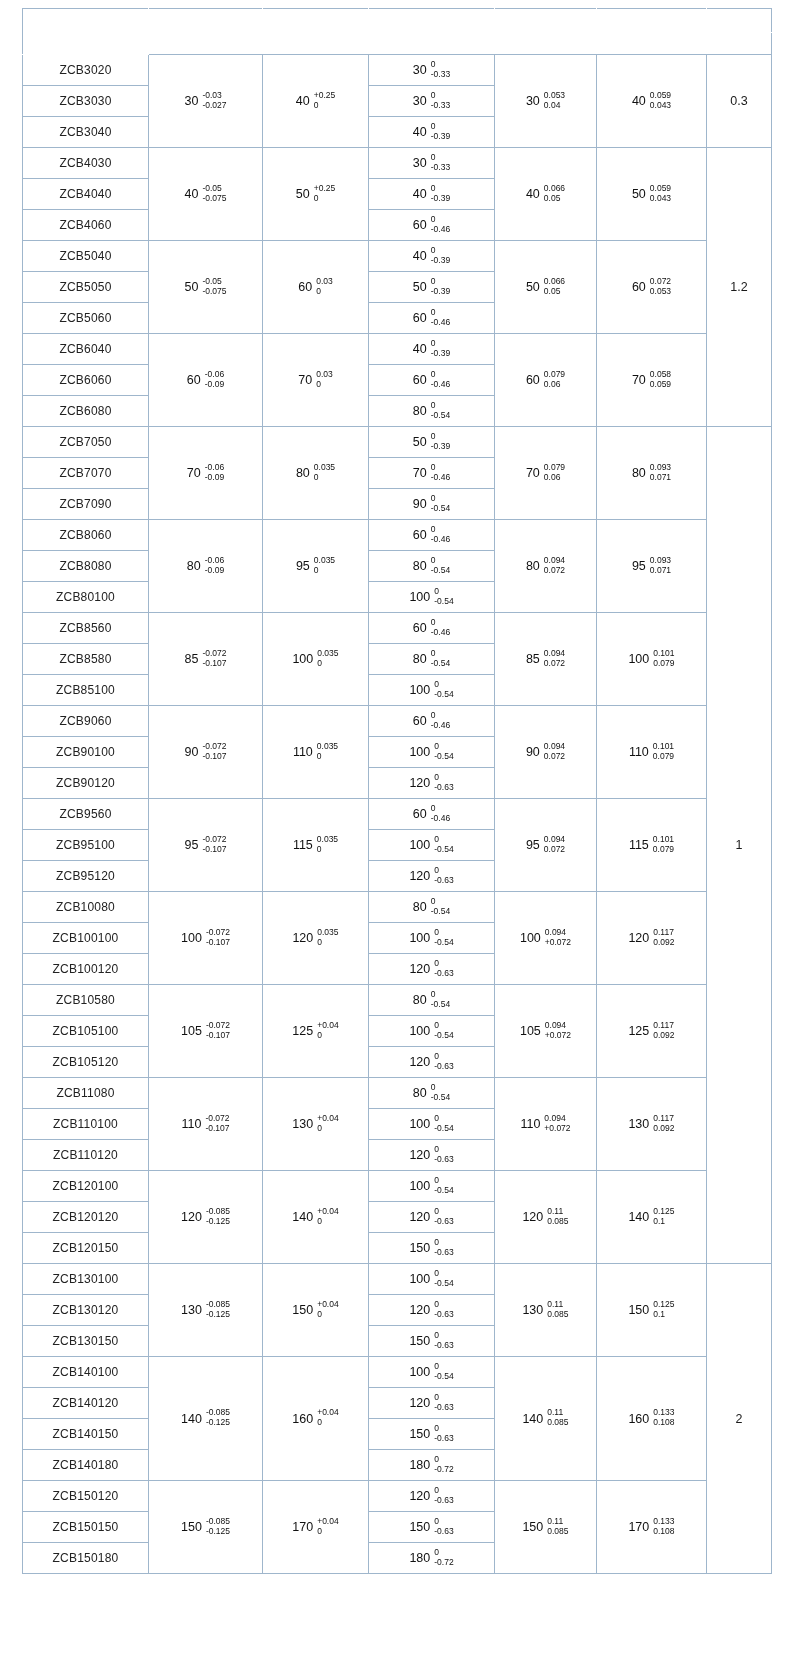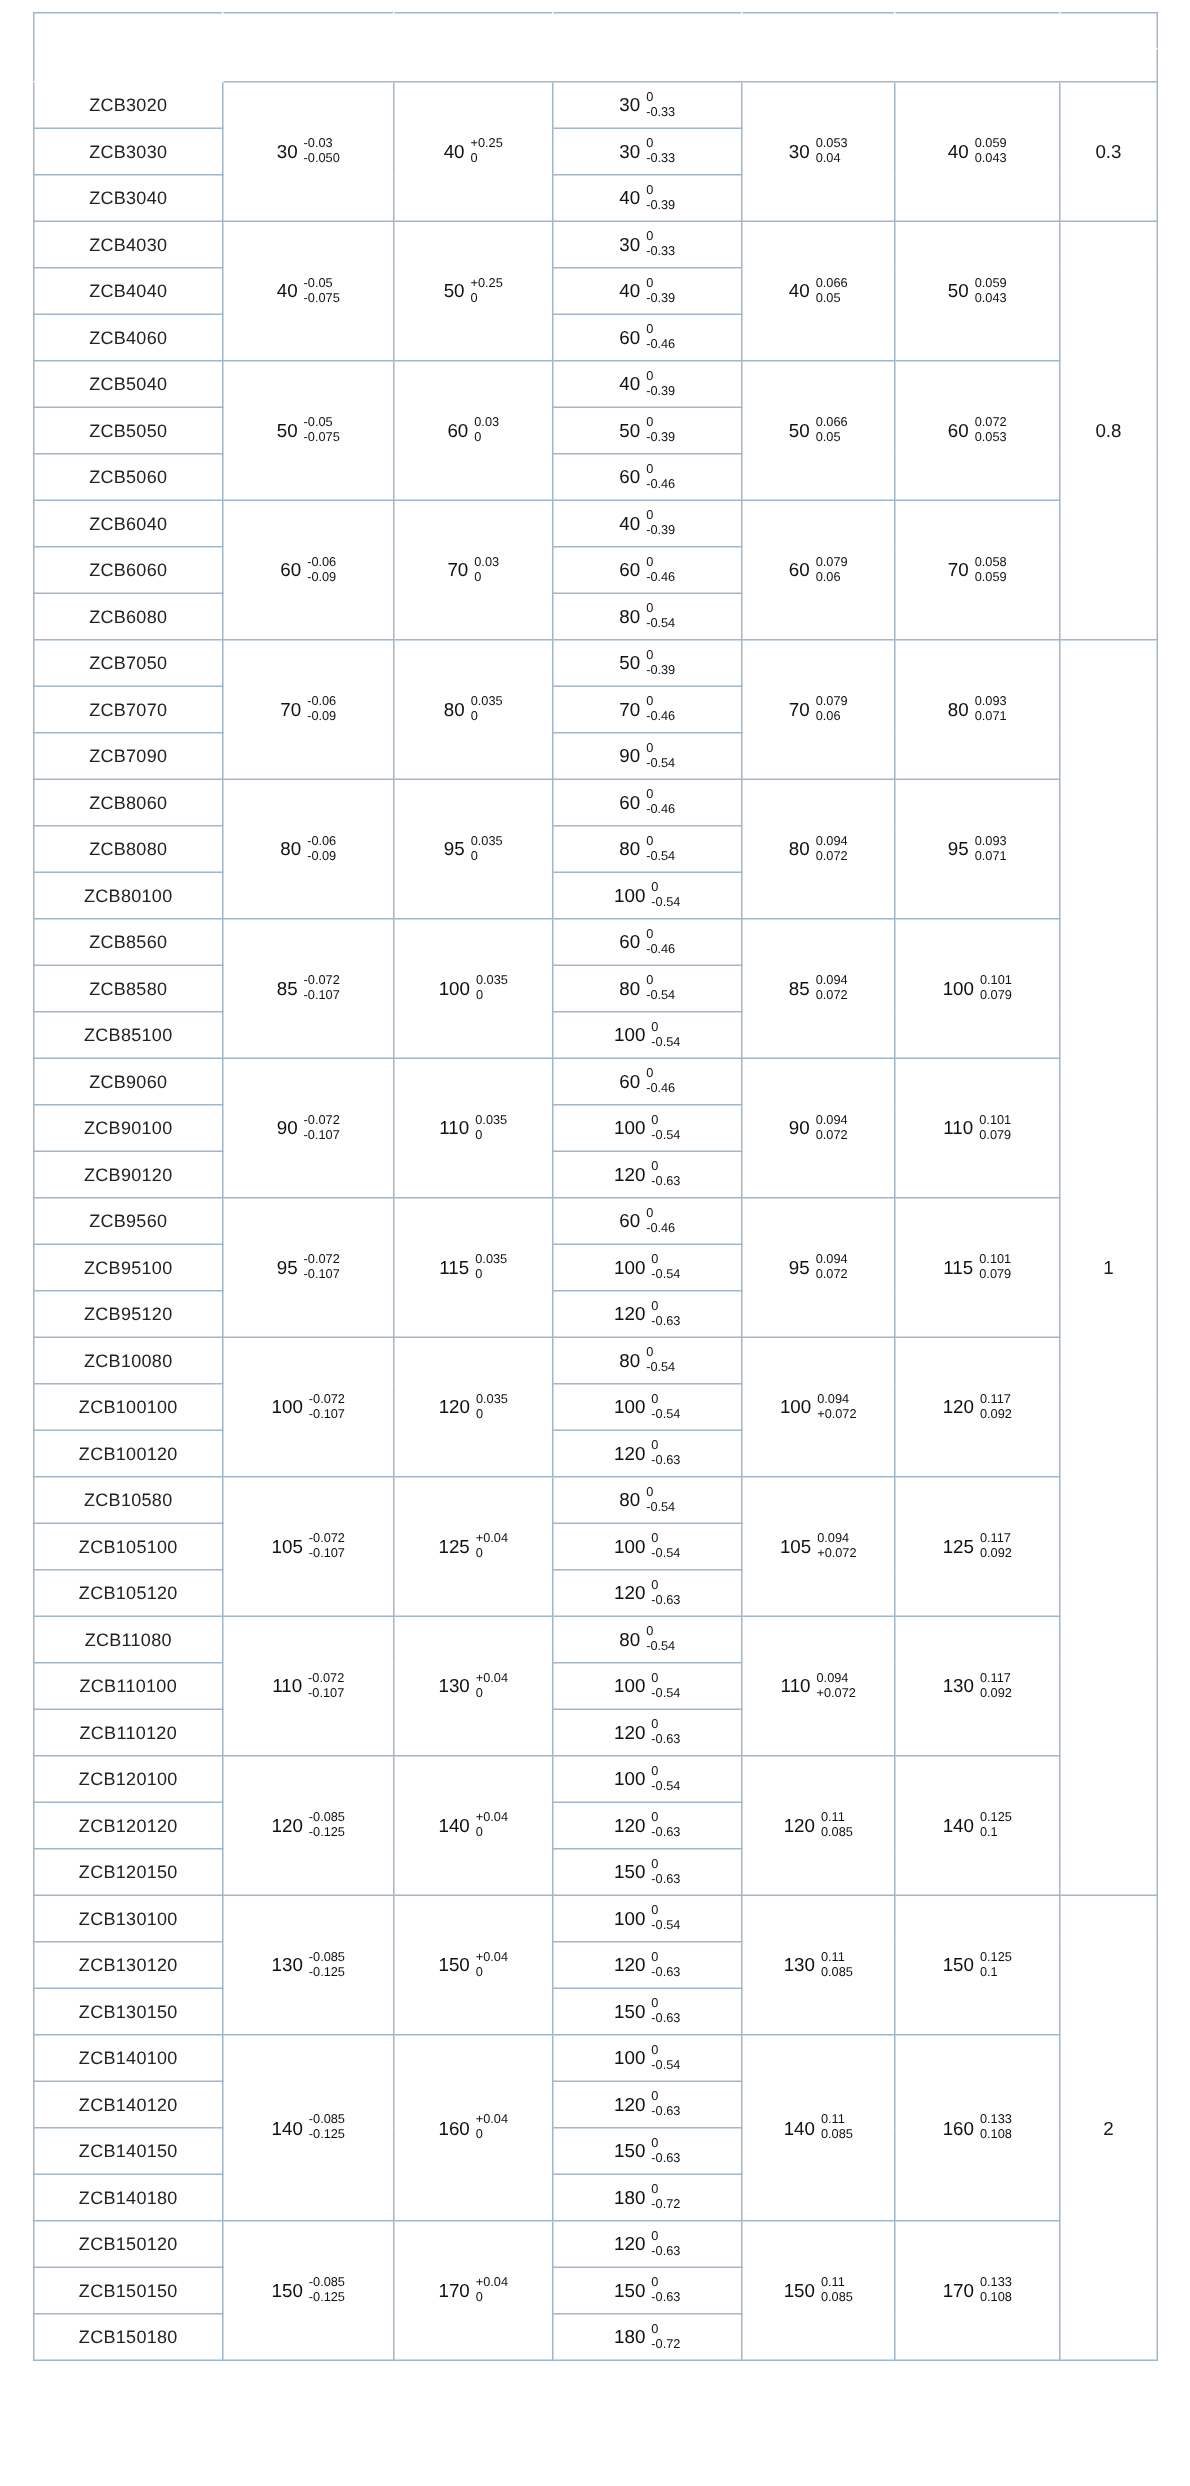--- a/index.html
+++ b/index.html
@@ -134,21 +134,21 @@
       </tr>
     </thead>
     <tbody id="tbody">
         <tr>
           <td class="model">ZCB3020</td>
           <td class="val" rowspan="3">
             <div class="cell-inner">
               <span class="nom">30</span>
               <span class="tolwrap">
                 <span class="hi">-0.03</span>
-                <span class="lo">-0.050</span>
+                <span class="lo">-0.027</span>
               </span>
             </div>
           </td>
           <td class="val" rowspan="3">
             <div class="cell-inner">
               <span class="nom">40</span>
               <span class="tolwrap">
                 <span class="hi">+0.25</span>
                 <span class="lo">0</span>
               </span>
@@ -247,21 +247,21 @@
           </td>
           <td class="val" rowspan="3">
             <div class="cell-inner">
               <span class="nom">50</span>
               <span class="tolwrap">
                 <span class="hi">0.059</span>
                 <span class="lo">0.043</span>
               </span>
             </div>
           </td>
-          <td class="val cmax" rowspan="9">0.8</td>
+          <td class="val cmax" rowspan="9">1.2</td>
         </tr>
         <tr>
           <td class="model">ZCB4040</td>
           <td class="val">
             <div class="cell-inner">
               <span class="nom">40</span>
               <span class="tolwrap">
                 <span class="hi">0</span>
                 <span class="lo">-0.39</span>
               </span>

